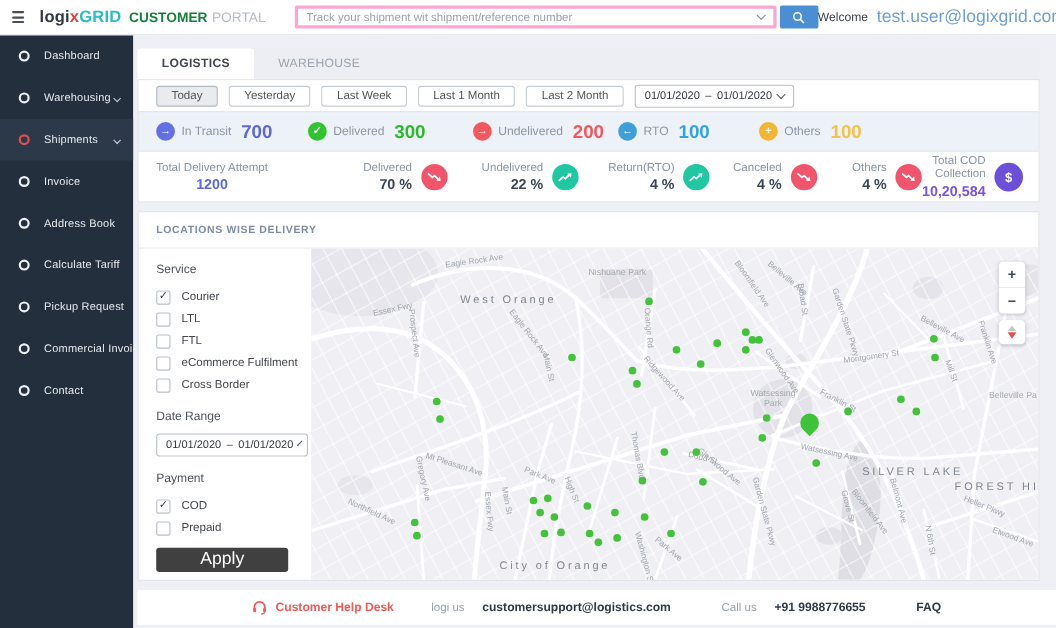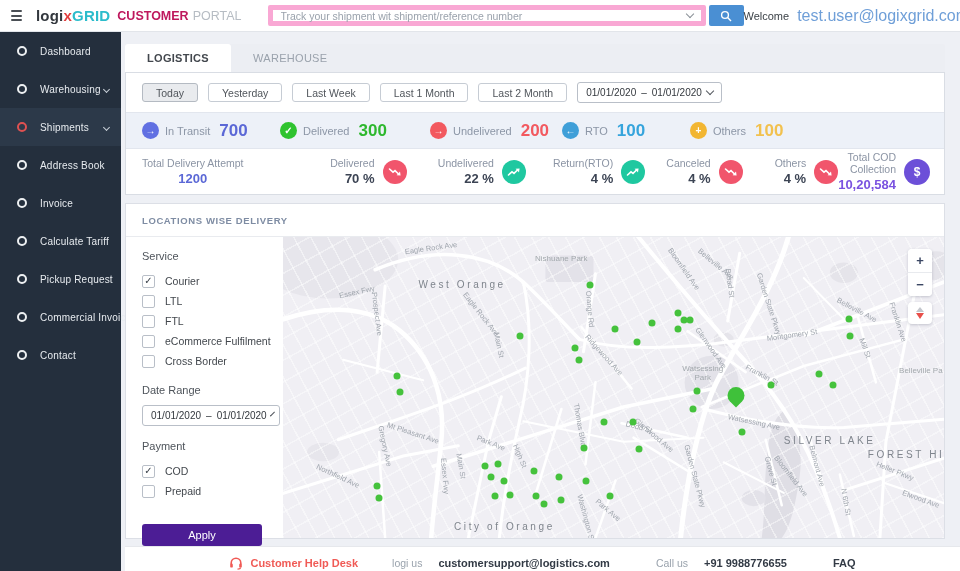--- a/index.html
+++ b/index.html
@@ -8,23 +8,23 @@
 
   
   .header { position:absolute; top:0; left:0; width:960px; height:32px; background:#fff;
             border-bottom:1px solid #e2e5ea; display:flex; align-items:center; z-index:20; }
   .hamburger { width:15px; margin-left:11px; cursor:pointer; }
   .hamburger i { display:block; height:2px; background:#4a4f55; margin:2.5px 0; border-radius:1px; }
   .hamburger i:nth-child(2){ width:11px; }
   .logo { margin-left:14px; font-size:15px; font-weight:bold; letter-spacing:.2px; white-space:nowrap; }
   .logo .dark{ color:#33383e; } .logo .red{ color:#e33e3e; } .logo .teal{ color:#2bbccb; }
   .brandtxt { margin-left:7px; font-size:12.5px; white-space:nowrap; }
-  .brandtxt .cust{ color:#be185d; font-weight:bold; } .brandtxt .portal{ color:#b6bcc3; margin-left:4px; }
+  .brandtxt .cust{ color:#15803d; font-weight:bold; } .brandtxt .portal{ color:#b6bcc3; margin-left:4px; }
   .searchwrap { display:flex; align-items:center; margin-left:26px; }
-  .searchbox { width:438px; height:21px; border:5px solid #f9a8d4; border-radius:2px; background:#fff;
+  .searchbox { width:438px; height:21px; border:3px solid #f9a8d4; border-radius:2px; background:#fff;
                display:flex; align-items:center; padding:0 8px; }
   .searchbox input { flex:1; border:none; outline:none; font-size:10.5px; color:#444; background:transparent;
                      font-family:"Liberation Sans",sans-serif; }
   .searchbox input::placeholder { color:#9aa2ac; }
   .chev { width:6px; height:6px; border-right:1.5px solid #8a9097; border-bottom:1.5px solid #8a9097;
           transform:rotate(45deg); display:inline-block; margin-top:-3px; }
   .searchbtn { width:35px; height:21px; background:#4a8fd3; border:none; border-radius:2px; margin-left:3px;
                display:flex; align-items:center; justify-content:center; cursor:pointer; }
   .hdr-right { margin-left:auto; display:flex; align-items:center; margin-right:12px; gap:8px; }
   .welcome { font-size:11px; color:#3c4248; }
@@ -43,21 +43,21 @@
 
   
   .main { position:absolute; left:125px; top:32px; width:835px; height:539px; }
 
   .tabrow { margin-top:12px; height:28px; display:flex; width:820px; background:#eceef3; border-radius:2px 2px 0 0; }
   .tab { min-width:99px; padding:0 22px; display:flex; align-items:center; justify-content:center;
          font-size:11px; letter-spacing:.3px; color:#9aa2ac; cursor:pointer; }
   .tab.active { background:#fff; color:#42474d; font-weight:bold; border-radius:3px 3px 0 0; }
 
   .block1 { width:820px; background:#fff; border:1px solid #d9dde4; }
-  .toolbar { height:39px; display:flex; align-items:center; padding-left:16px; gap:10px; background:#fff; }
+  .toolbar { height:28px; display:flex; align-items:center; padding-left:16px; gap:10px; background:#fff; }
   .tbtn { height:19px; padding:0 13px; background:#fff; border:1px solid #c6ccd4; border-radius:3px;
           font-size:10.5px; color:#51565c; cursor:pointer; font-family:"Liberation Sans",sans-serif; }
   .tbtn.active { background:#e9ebee; border-color:#b4bac2; }
   .selectbox { display:inline-flex; align-items:center; border:1px solid #b9bfc8; border-radius:3px; background:#fff;
                font-size:10px; color:#33383e; padding:0 8px; height:21px; cursor:pointer; gap:5px; }
   .selectbox .chev { border-color:#555a60; }
 
   .status-strip { height:37px; background:#edf1f8; border-top:1px solid #e2e6ee; border-bottom:1px solid #e2e6ee;
                   display:flex; align-items:center; padding-left:16px; }
   .st-item { display:flex; align-items:center; gap:6px; }
@@ -82,22 +82,22 @@
               font-size:9.5px; font-weight:bold; letter-spacing:.6px; color:#7e8ca3; }
   .loc-body { flex:1; display:flex; min-height:0; }
 
   .filters { width:157px; padding:13px 10px 10px 16px; flex:none; }
   .f-label { font-size:11px; color:#4e545b; margin-bottom:9px; }
   .f-row { display:flex; align-items:center; gap:10px; height:20px; cursor:pointer; }
   .cb { width:13px; height:13px; border:1px solid #b9bfc8; border-radius:2px; background:#fff; flex:none;
         display:flex; align-items:center; justify-content:center; font-size:10px; color:#3a4149; line-height:1; }
   .f-opt { font-size:10.5px; color:#42474d; white-space:nowrap; }
   .mt { margin-top:11px; }
-  .applybtn { margin-top:23px; width:120px; height:22px; background:#4c1d95; color:#fff; border:none; border-radius:3px;
-              font-size:11px; cursor:pointer; font-family:"Liberation Sans",sans-serif; }
+  .applybtn { margin-top:8px; width:120px; height:22px; background:#404040; color:#fff; border:none; border-radius:3px;
+              font-size:16px; cursor:pointer; font-family:"Liberation Sans",sans-serif; }
 
   
   .map { flex:1; position:relative; overflow:hidden; background:#f0eff4; cursor:grab; }
   .map svg.roads { position:absolute; inset:0; width:100%; height:100%; }
   .grid1,.grid2 { position:absolute; inset:0; pointer-events:none; }
   .grid1 { background:repeating-linear-gradient(62deg, rgba(255,255,255,.95) 0 1.5px, transparent 1.5px 15px); opacity:.5; }
   .grid2 { background:repeating-linear-gradient(-29deg, rgba(255,255,255,.95) 0 1.5px, transparent 1.5px 19px); opacity:.45; }
   .ml { position:absolute; white-space:nowrap; pointer-events:none; }
   .ml-road { font-size:7.5px; color:#a0a6ae; }
   .ml-city { font-size:10px; color:#7f858d; letter-spacing:2.6px; }
@@ -178,26 +178,26 @@
     <span class="side-label">Warehousing</span>
     <span class="side-chev" style="display: inline-block;"></span>
   </div>
     <div class="side-item active">
     <span class="ring"></span>
     <span class="side-label">Shipments</span>
     <span class="side-chev" style="display: inline-block;"></span>
   </div>
     <div class="side-item">
     <span class="ring"></span>
+    <span class="side-label">Invoice</span>
+
+  </div>
+    <div class="side-item">
+    <span class="ring"></span>
     <span class="side-label">Address Book</span>
-
-  </div>
-    <div class="side-item">
-    <span class="ring"></span>
-    <span class="side-label">Invoice</span>
 
   </div>
     <div class="side-item">
     <span class="ring"></span>
     <span class="side-label">Calculate Tariff</span>
 
   </div>
     <div class="side-item">
     <span class="ring"></span>
     <span class="side-label">Pickup Request</span>

